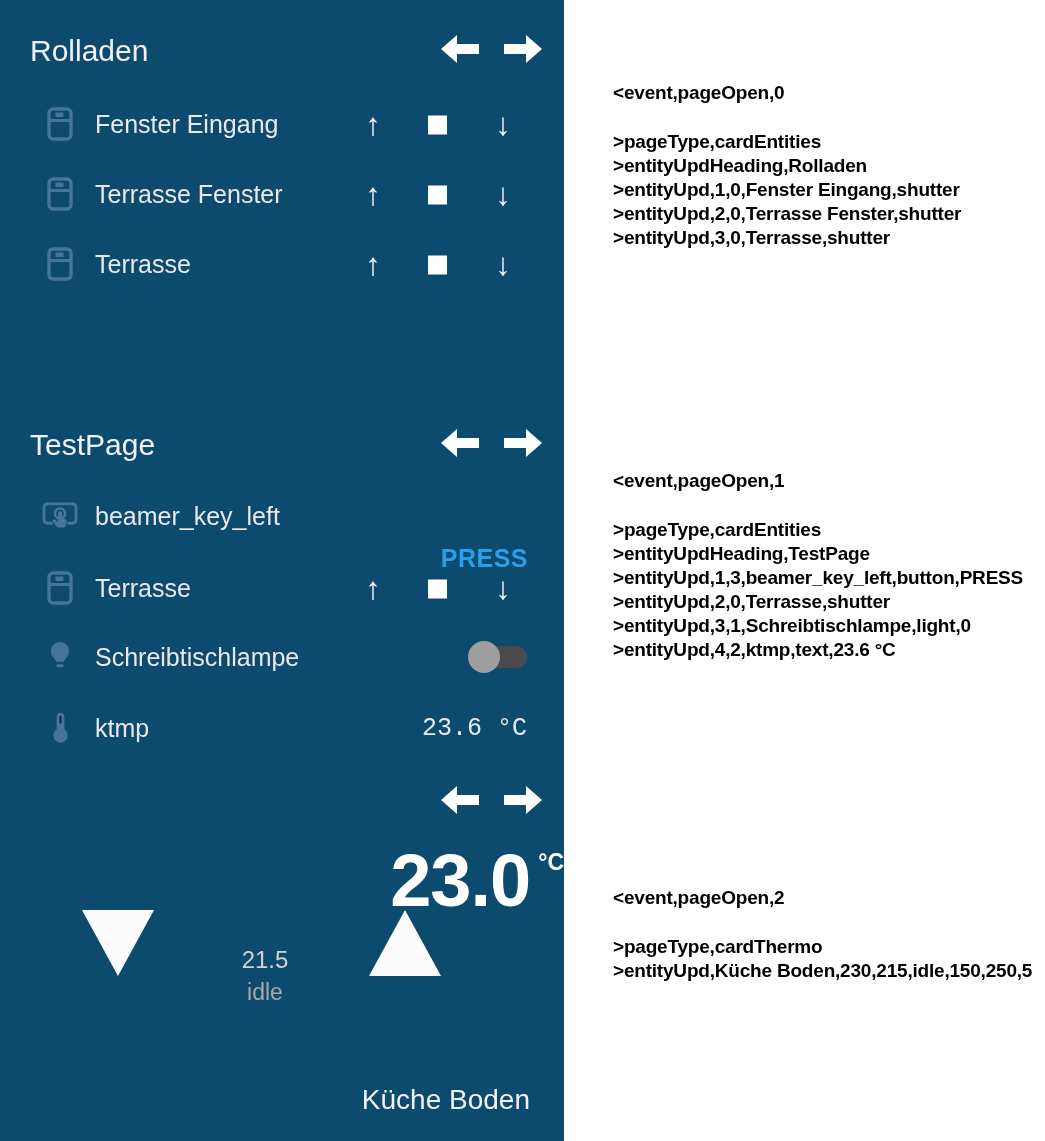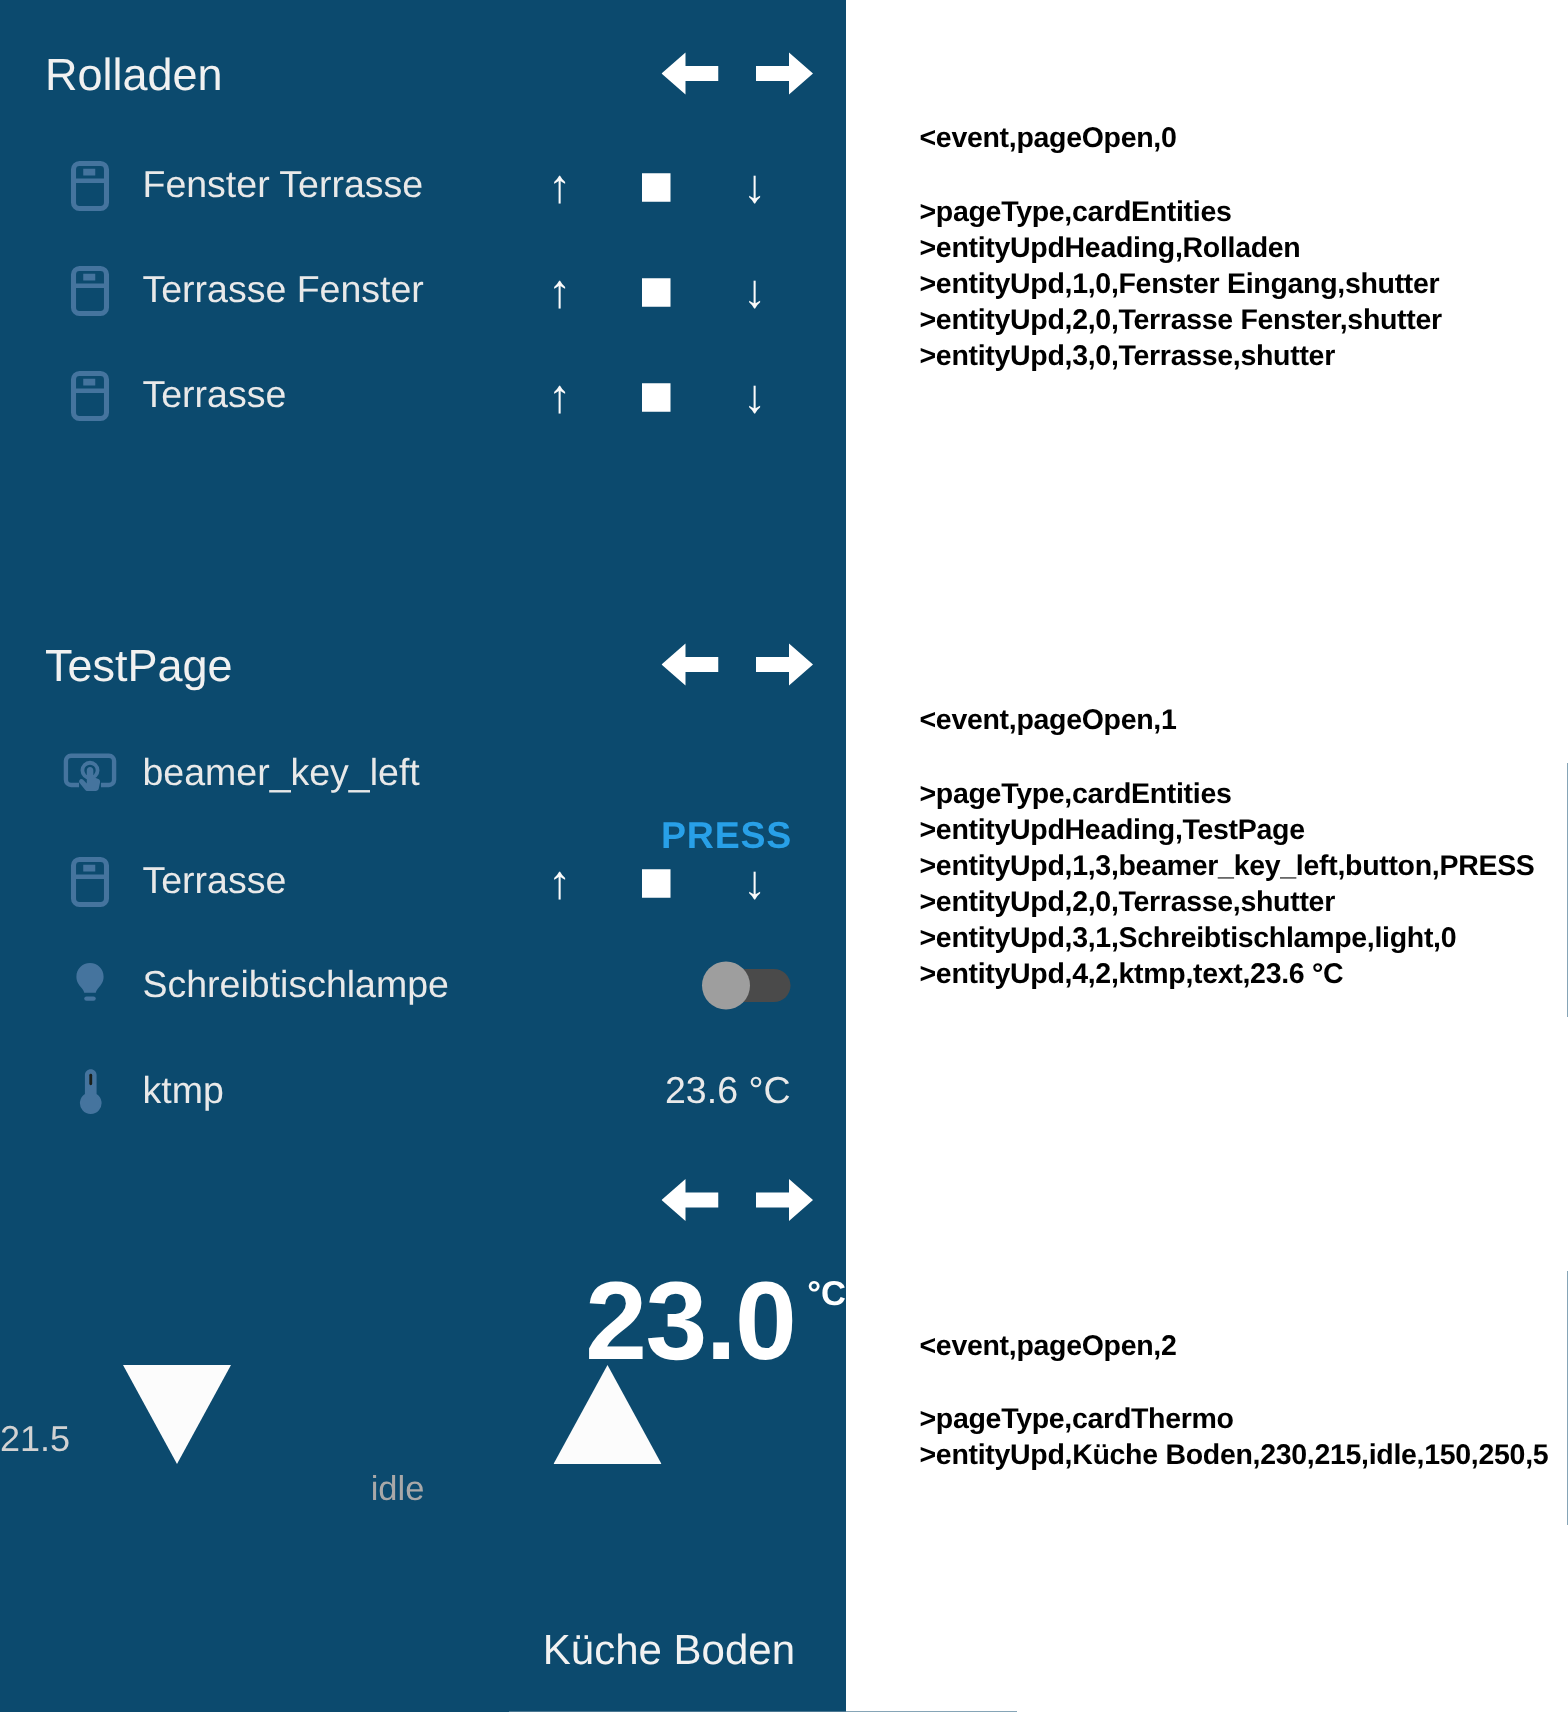--- a/index.html
+++ b/index.html
@@ -14,31 +14,31 @@
   .nav svg{display:block;}
   .row{position:absolute;left:0;width:564px;height:52px;}
   .ent-icon{position:absolute;left:42px;top:50%;transform:translateY(-50%);width:36px;display:flex;justify-content:center;}
   .ent-label{position:absolute;left:95px;top:50%;transform:translateY(-50%);color:#e9e9e9;font-size:25px;white-space:nowrap;}
   .ctl{position:absolute;top:50%;transform:translateY(-50%);background:none;border:none;padding:0;
        color:#fafafa;font-size:31px;font-family:inherit;width:44px;text-align:center;cursor:pointer;line-height:1;}
   .ctl.up{left:351px;} .ctl.stop{left:415px;} .ctl.down{left:481px;}
   .stop-square{display:inline-block;width:19px;height:19px;background:#ffffff;}
   .press{position:absolute;right:36px;top:50%;transform:translateY(-50%);background:none;border:none;padding:0;
          color:#28a0e8;font-size:25px;font-weight:600;letter-spacing:.5px;font-family:inherit;cursor:pointer;margin-top:42px;}
-  .value{position:absolute;right:37px;top:50%;transform:translateY(-50%);color:#e9e9e9;font-size:25px;}
+  .value{position:absolute;right:37px;top:50%;transform:translateY(-50%);color:#e9e9e9;font-size:25px;font-family:Liberation Mono, monospace;}
   .toggle{position:absolute;left:470px;top:50%;transform:translateY(-50%);width:57px;height:22px;border-radius:12px;background:#4a4a4a;cursor:pointer;}
   .knob{position:absolute;left:-2px;top:-5px;width:32px;height:32px;border-radius:50%;background:#9e9e9e;}
   
   .thermo-temp{position:absolute;top:838px;left:0;width:564px;text-align:right;color:#ffffff;white-space:nowrap;}
   .thermo-temp .big{font-size:74px;font-weight:700;letter-spacing:-1px;line-height:86px;}
   .thermo-temp .deg{display:inline-block;font-size:23px;font-weight:700;transform:translateY(-36px);margin-left:8px;}
   .tri{position:absolute;background:none;border:none;padding:0;cursor:pointer;}
   .tri svg{display:block;}
   .tri.down{left:82px;top:910px;} .tri.up{left:369px;top:910px;}
-  .target{position:absolute;top:946px;left:0;width:530px;color:#d2d2d2;font-size:24px;}
+  .target{position:absolute;top:946px;left:0;width:530px;text-align:center;color:#d2d2d2;font-size:24px;}
   .state{position:absolute;top:979px;left:0;width:530px;text-align:center;color:#a8a8a8;font-size:23px;}
   .thermo-title{position:absolute;top:1084px;left:0;width:530px;text-align:right;color:#f2f2f2;font-size:28px;}
   
   .log{position:absolute;left:613px;color:#000;font-weight:700;font-size:19px;line-height:24px;letter-spacing:-.2px;white-space:nowrap;}
   .log-gap{height:25px;}
 </style>
 </head>
 <body>
 
 <div class="panel">
@@ -56,21 +56,21 @@
   </button>
 
   <div class="row" style="top:98px">
     <span class="ent-icon">
       <svg width="26" height="34" viewBox="0 0 26 34">
           <rect x="2" y="2" width="22" height="30" rx="4" fill="none" stroke="#45749e" stroke-width="3.4"></rect>
           <line x1="2" y1="13.5" x2="24" y2="13.5" stroke="#45749e" stroke-width="3"></line>
           <rect x="8.5" y="5.5" width="8" height="4.5" fill="#45749e"></rect>
         </svg>
     </span>
-    <span class="ent-label">Fenster Terrasse</span>
+    <span class="ent-label">Fenster Eingang</span>
     <button class="ctl up">↑</button>
     <button class="ctl stop"><span class="stop-square"></span></button>
     <button class="ctl down">↓</button>
   </div>
 
   <div class="row" style="top:168px">
     <span class="ent-icon">
       <svg width="26" height="34" viewBox="0 0 26 34">
           <rect x="2" y="2" width="22" height="30" rx="4" fill="none" stroke="#45749e" stroke-width="3.4"></rect>
           <line x1="2" y1="13.5" x2="24" y2="13.5" stroke="#45749e" stroke-width="3"></line>

